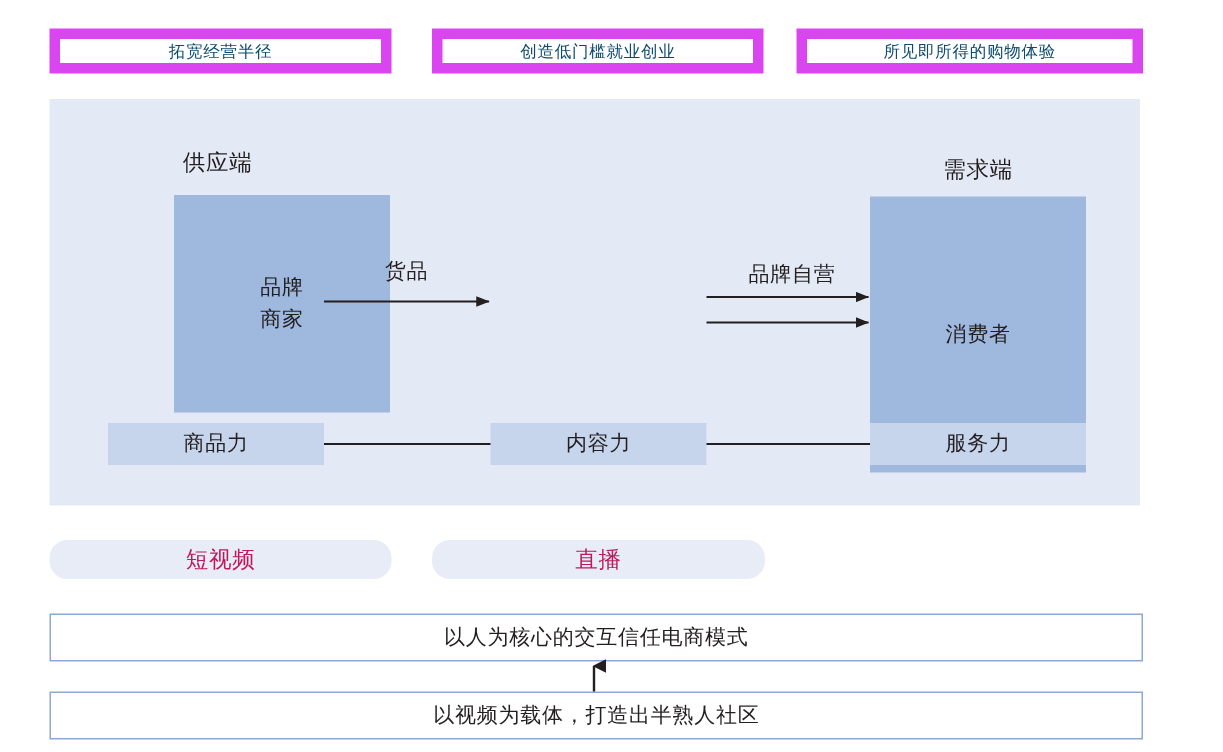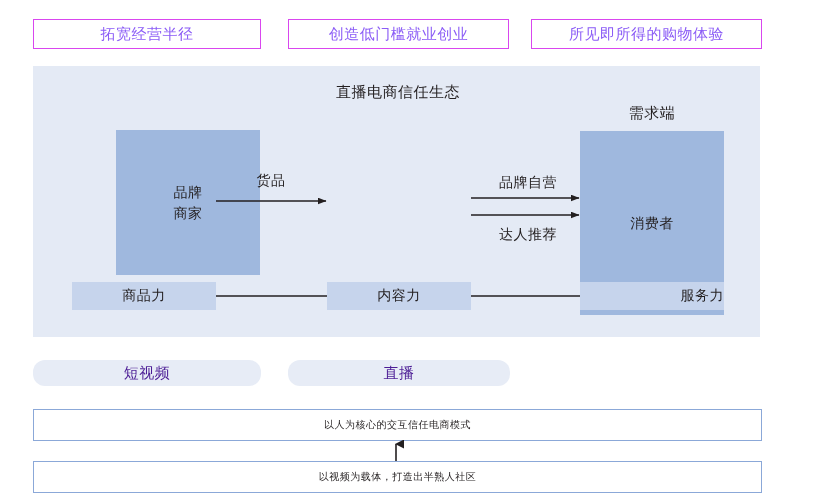--- a/index.html
+++ b/index.html
@@ -15,28 +15,28 @@
     position: relative;
     width: 815px;
     height: 501px;
     background: #ffffff;
     overflow: hidden;
   }
   .abs { position: absolute; box-sizing: border-box; }
 
   
   .outcome-box {
-    border: 1px solid #d946ef;
+    border: 7px solid #d946ef;
     background: #ffffff;
     display: flex;
     align-items: center;
     justify-content: center;
-    font-size: 15px;
+    font-size: 11px;
     letter-spacing: 0.5px;
-    color: #8b5cf6;
+    color: #0c4a6e;
   }
 
   
   .eco-panel {
     background: #e4eaf5;
   }
   .eco-title {
     font-size: 15px;
     letter-spacing: 0.5px;
     text-align: center;
@@ -79,32 +79,32 @@
   }
 
   
   .channel-box {
     background: #e7ecf6;
     display: flex;
     align-items: center;
     justify-content: center;
     font-size: 15px;
     letter-spacing: 0.5px;
-    color: #4c1d95;
+    color: #be185d;
     border-radius: 12px;
   }
 
   
   .statement-box {
     border: 1px solid #8ba8d8;
     background: #ffffff;
     display: flex;
     align-items: center;
     justify-content: center;
-    font-size: 10px;
+    font-size: 14px;
     letter-spacing: 0.5px;
     color: #231f20;
   }
 
   svg.overlay {
     position: absolute;
     left: 0; top: 0;
     width: 815px; height: 501px;
     pointer-events: none;
   }
@@ -119,43 +119,42 @@
   </div>
   <div class="abs outcome-box" style="left:288px; top:19px; width:221px; height:30px;">
     <span>创造低门槛就业创业</span>
   </div>
   <div class="abs outcome-box" style="left:531px; top:19px; width:231px; height:30px;align-items:center;">
     <span>所见即所得的购物体验</span>
   </div>
 
   <div class="abs eco-panel" style="left:33px; top:66px; width:727px; height:271px;"></div>
 
-  <div class="abs eco-title" style="left:298px; top:83px; width:200px; height:20px;">直播电商信任生态</div>
 
+  <div class="abs side-label" style="left:73px; top:99px; width:144px; height:20px;">供应端</div>
   <div class="abs side-label" style="left:580px; top:104px; width:144px; height:20px;">需求端</div>
 
   <div class="abs actor-box" style="left:72px; top:130px; width:144px; height:145px;margin-left:44px;">
     <span>品牌</span>
     <span>商家</span>
   </div>
   <div class="abs actor-box" style="left:580px; top:131px; width:144px; height:184px;">
     <span>消费者</span>
   </div>
 
   <div class="abs flow-label" style="left:478px; top:174px; width:100px; height:20px;">品牌自营</div>
   <div class="abs flow-label" style="left:221px; top:172px; width:100px; height:20px;">货品</div>
-  <div class="abs flow-label" style="left:478px; top:226px; width:100px; height:20px;">达人推荐</div>
 
   <div class="abs capability-box" style="left:72px; top:282px; width:144px; height:28px;font-family:Liberation Mono, monospace;">
     <span>商品力</span>
   </div>
   <div class="abs capability-box" style="left:327px; top:282px; width:144px; height:28px;">
     <span>内容力</span>
   </div>
-  <div class="abs capability-box" style="left:580px; top:282px; width:144px; height:28px;justify-content:flex-end;">
+  <div class="abs capability-box" style="left:580px; top:282px; width:144px; height:28px;">
     <span>服务力</span>
   </div>
 
   <div class="abs channel-box" style="left:33px; top:360px; width:228px; height:26px;">
     <span>短视频</span>
   </div>
   <div class="abs channel-box" style="left:288px; top:360px; width:222px; height:26px;">
     <span>直播</span>
   </div>
 

